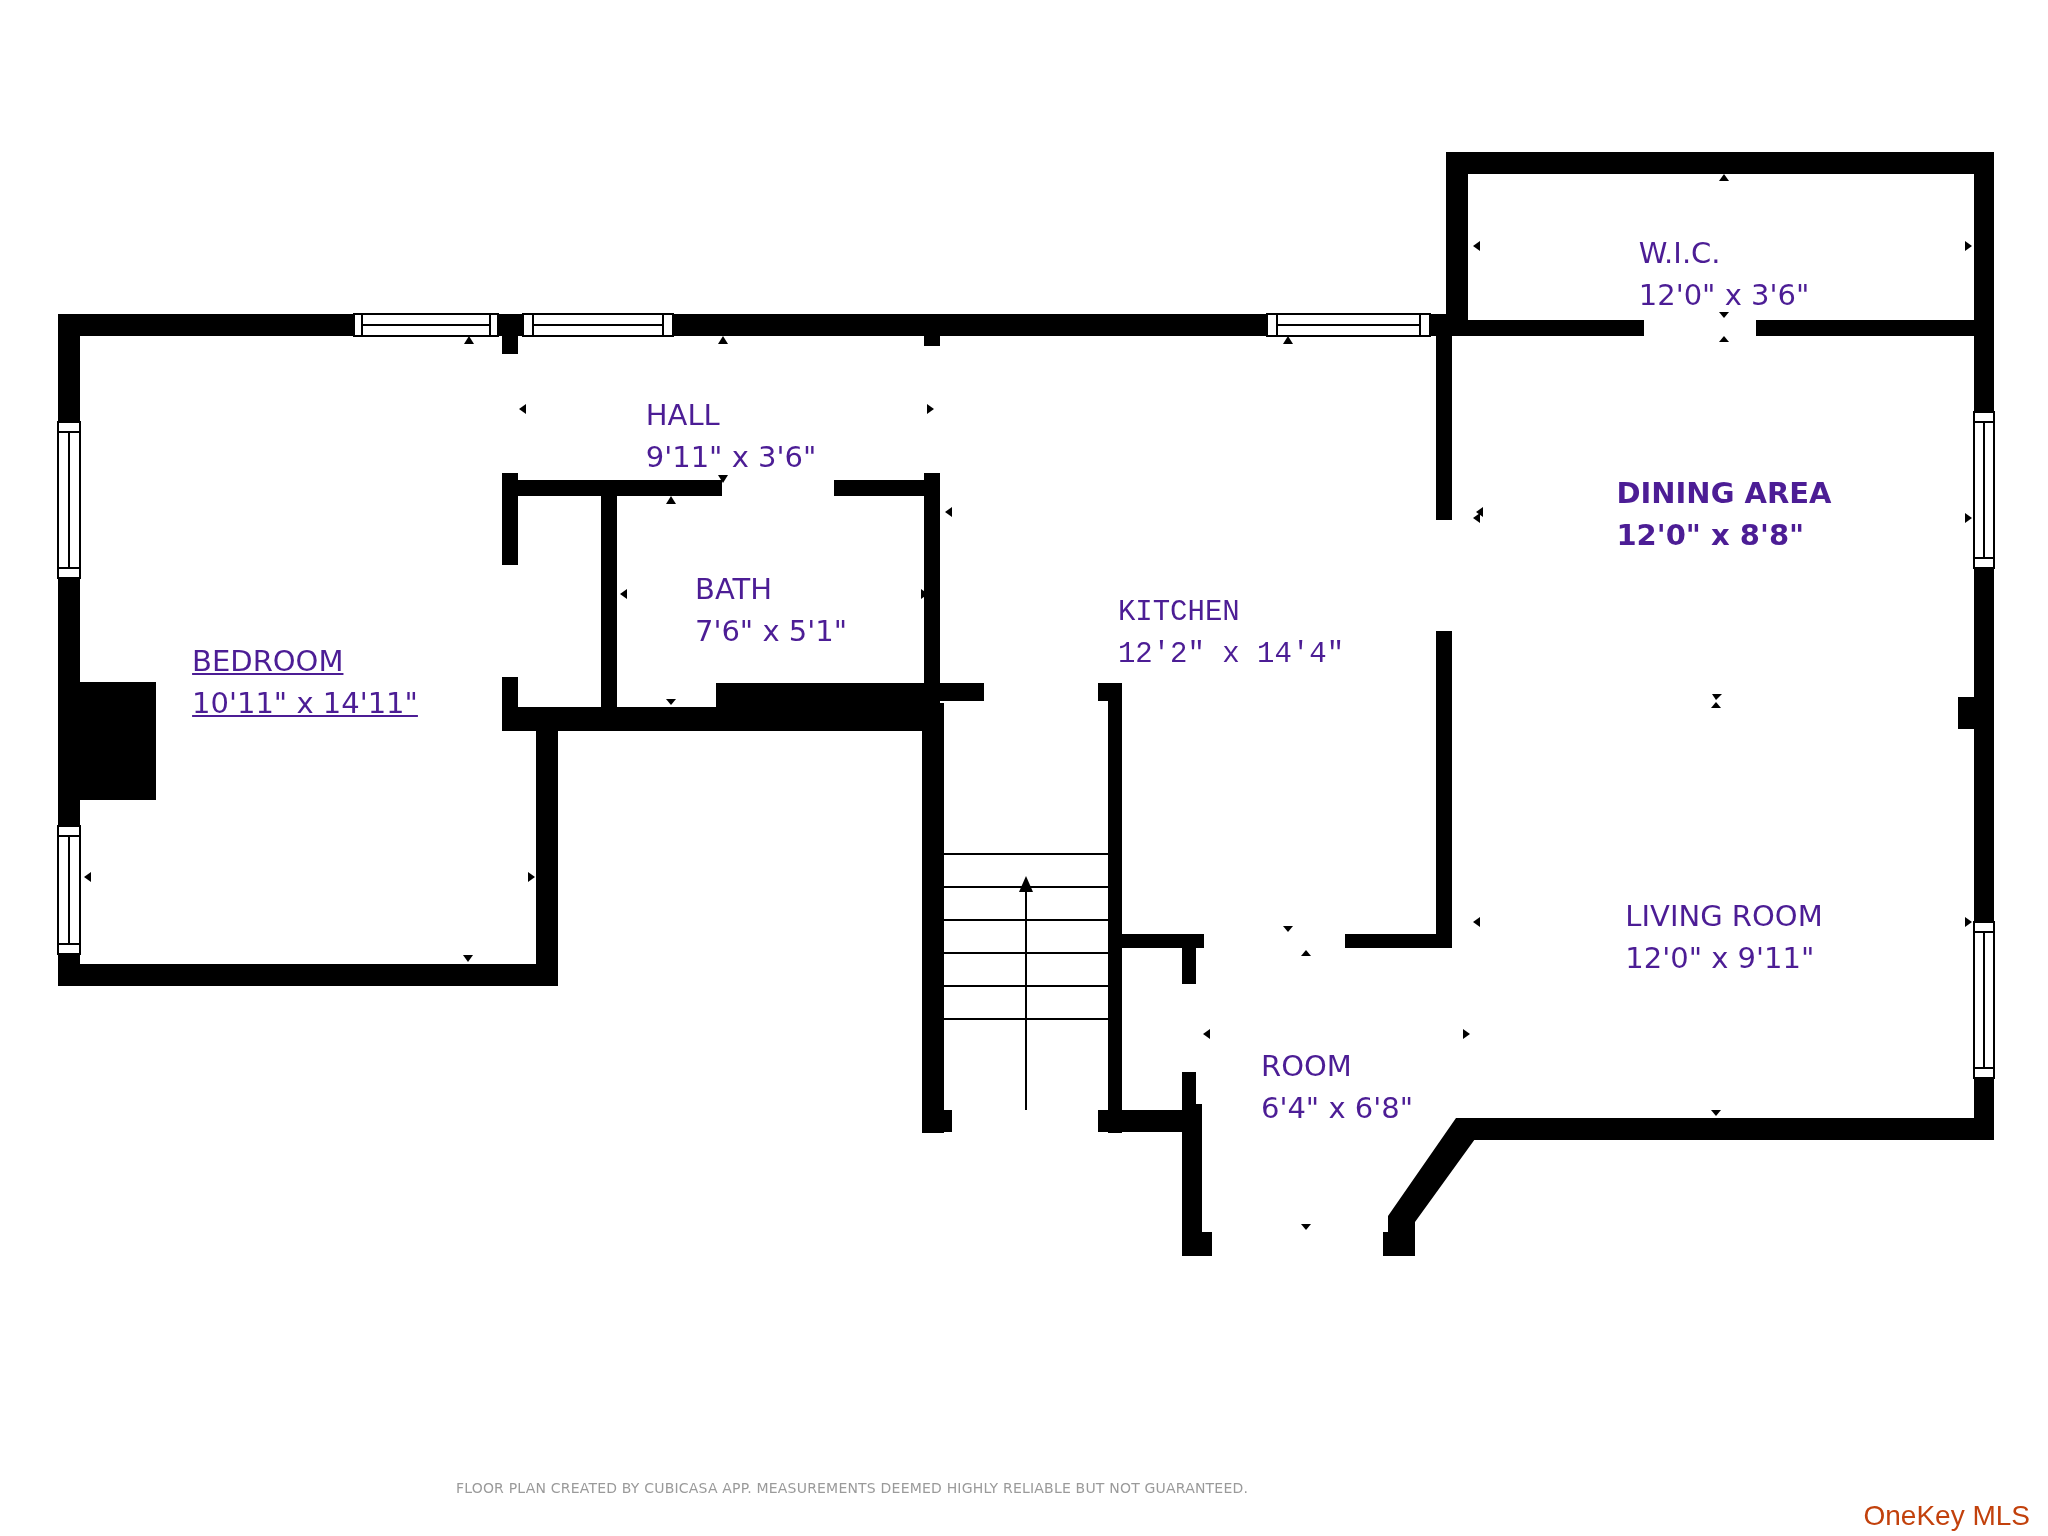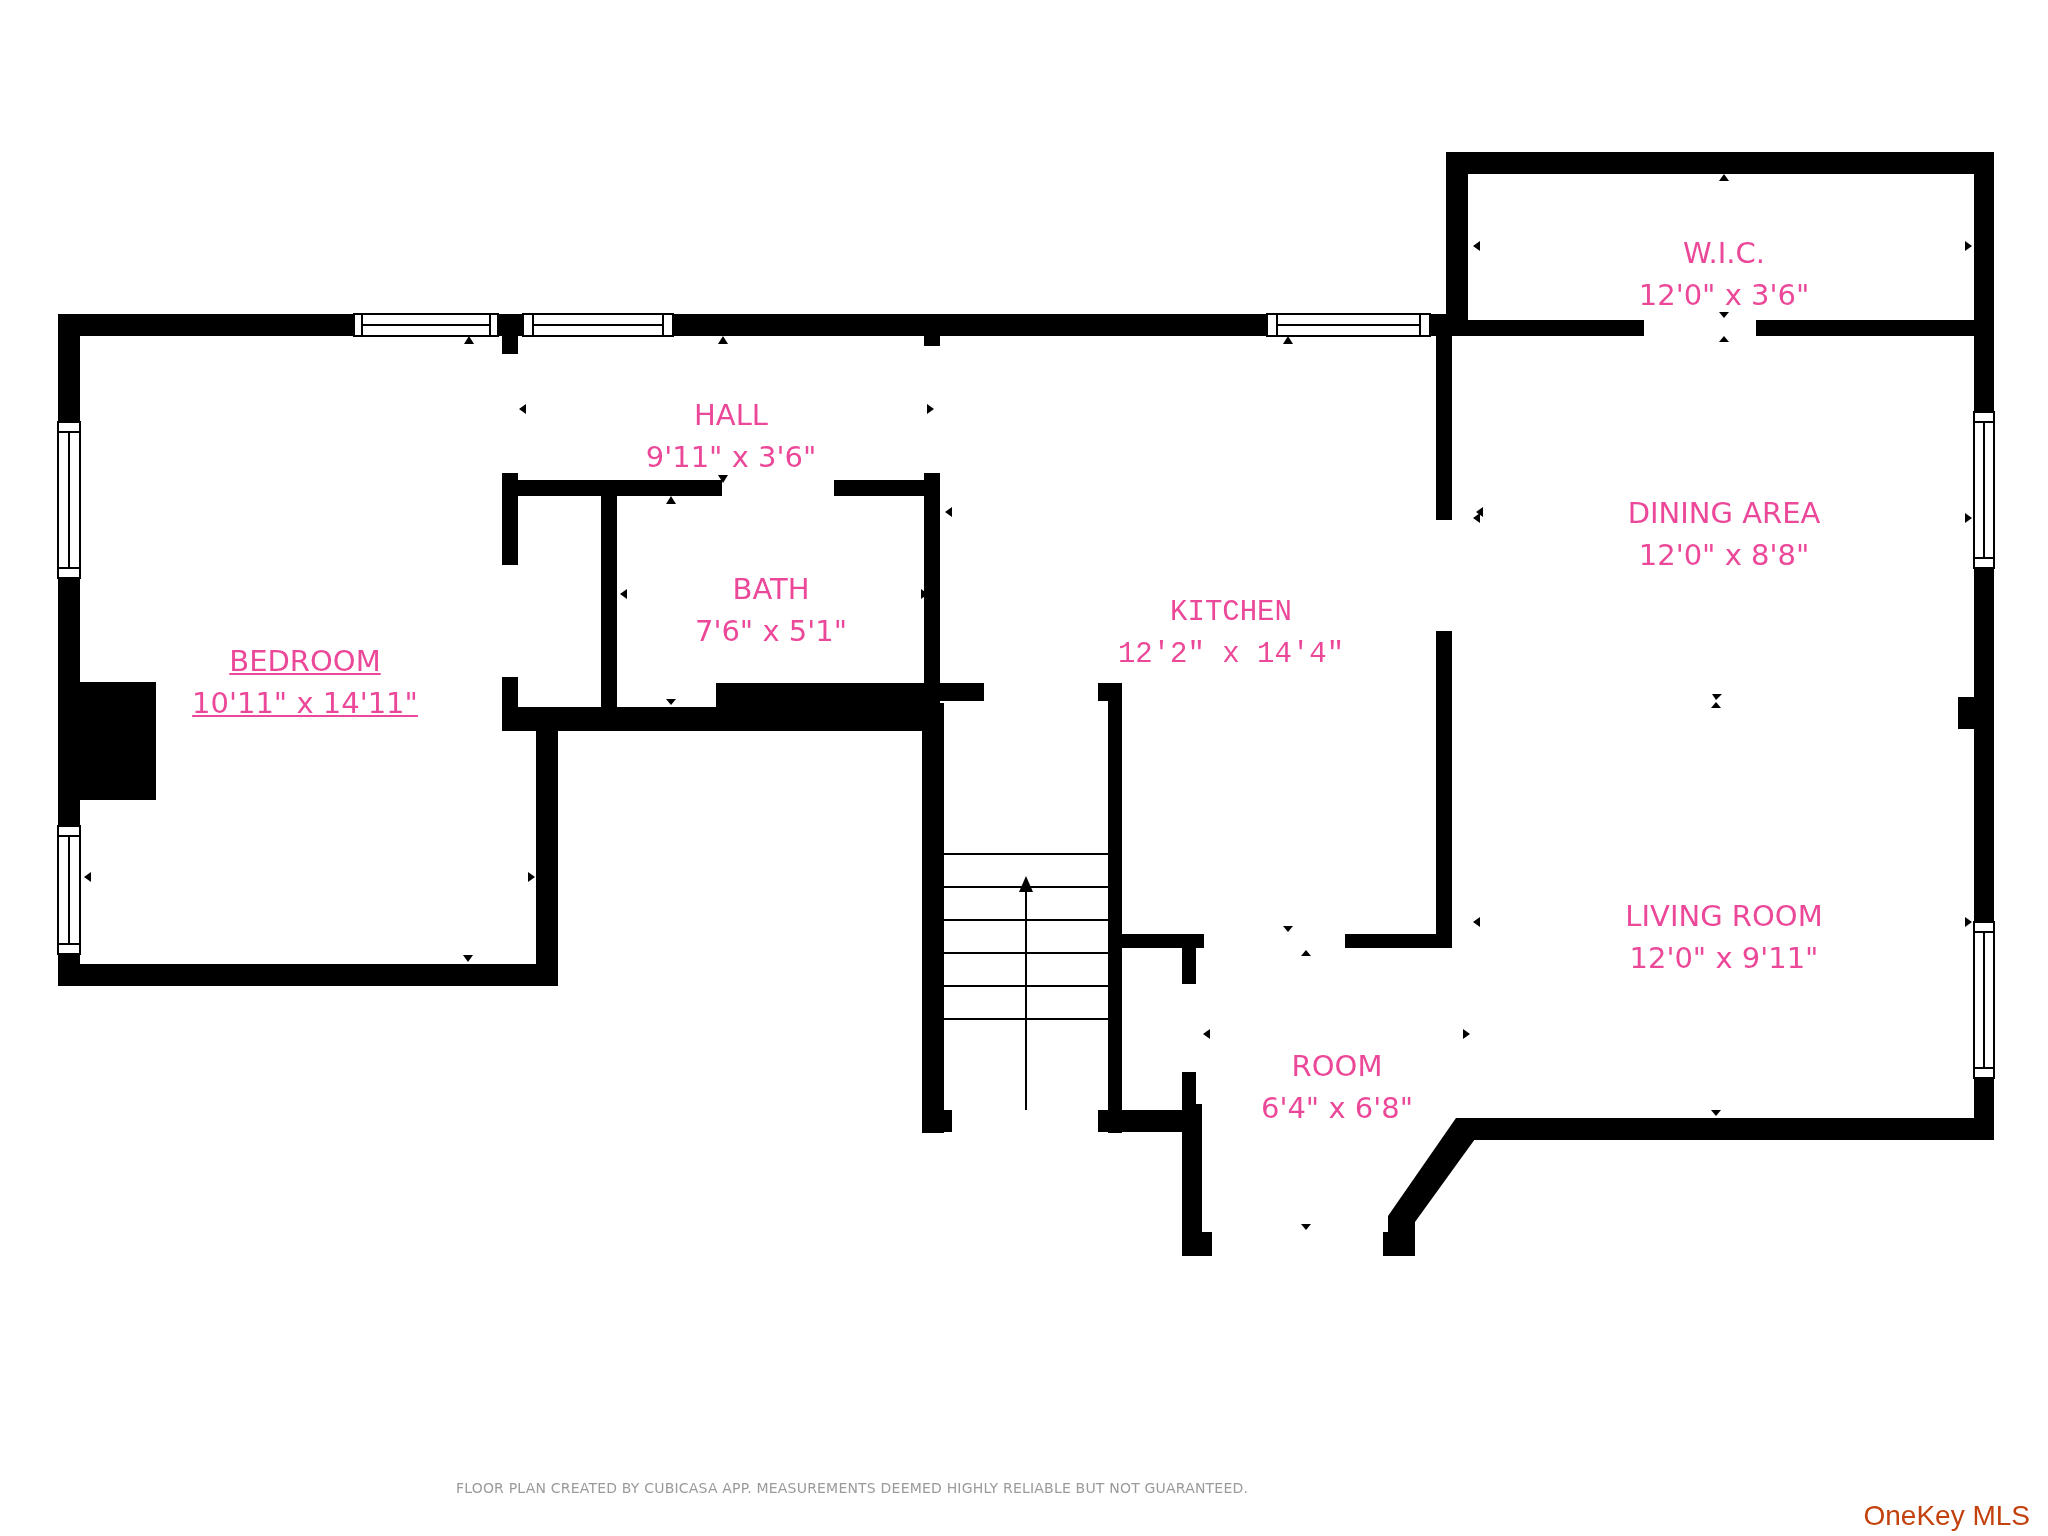--- a/index.html
+++ b/index.html
@@ -5,21 +5,21 @@
   html, body { margin: 0; padding: 0; background: #ffffff; }
   body { width: 2048px; height: 1536px; position: relative; overflow: hidden;
          font-family: "DejaVu Sans", sans-serif; }
   #plan { position: absolute; left: 0; top: 0; width: 2048px; height: 1536px; }
   .wall { fill: #000000; }
   .win { fill: #ffffff; stroke: #000000; stroke-width: 2; }
   .winline { stroke: #000000; stroke-width: 2; }
   .opening { fill: #ffffff; }
   .mark { fill: #000000; }
   .stairline { stroke: #000000; stroke-width: 2; }
-  .room-label { position: absolute; text-align: center; color: #ec4899;
+  .room-label { position: absolute; text-align: left; color: #4c1d95;
                 font-family: "DejaVu Sans", sans-serif; font-size: 29px;
                 line-height: 42px; transform: translateX(-50%); white-space: nowrap; }
   .room-label .name { display: block; }
   .room-label .dims { display: block; }
   .footer-note { position: absolute; left: 0; width: 1704px; top: 1480px; text-align: center;
                  font-family: "DejaVu Sans", sans-serif; font-size: 14px; color: #9a9a9a;
                  letter-spacing: 0.2px; }
   .watermark { position: absolute; right: 18px; top: 1500px; font-family: "Liberation Sans", sans-serif;
                font-size: 28px; color: #c2410c; }
 </style>
@@ -205,21 +205,21 @@
   <span class="dims">7'6" x 5'1"</span>
 </div>
 <div class="room-label" style="left:1231px;top:592px;font-family:Liberation Mono, monospace;">
   <span class="name">KITCHEN</span>
   <span class="dims">12'2" x 14'4"</span>
 </div>
 <div class="room-label" style="left:1724px;top:232px;">
   <span class="name">W.I.C.</span>
   <span class="dims">12'0" x 3'6"</span>
 </div>
-<div class="room-label" style="left:1724px;top:492px;">
+<div class="room-label" style="left:1724px;top:472px;font-weight:bold;">
   <span class="name">DINING AREA</span>
   <span class="dims">12'0" x 8'8"</span>
 </div>
 <div class="room-label" style="left:1724px;top:895px;">
   <span class="name">LIVING ROOM</span>
   <span class="dims">12'0" x 9'11"</span>
 </div>
 <div class="room-label" style="left:1337px;top:1045px;">
   <span class="name">ROOM</span>
   <span class="dims">6'4" x 6'8"</span>

